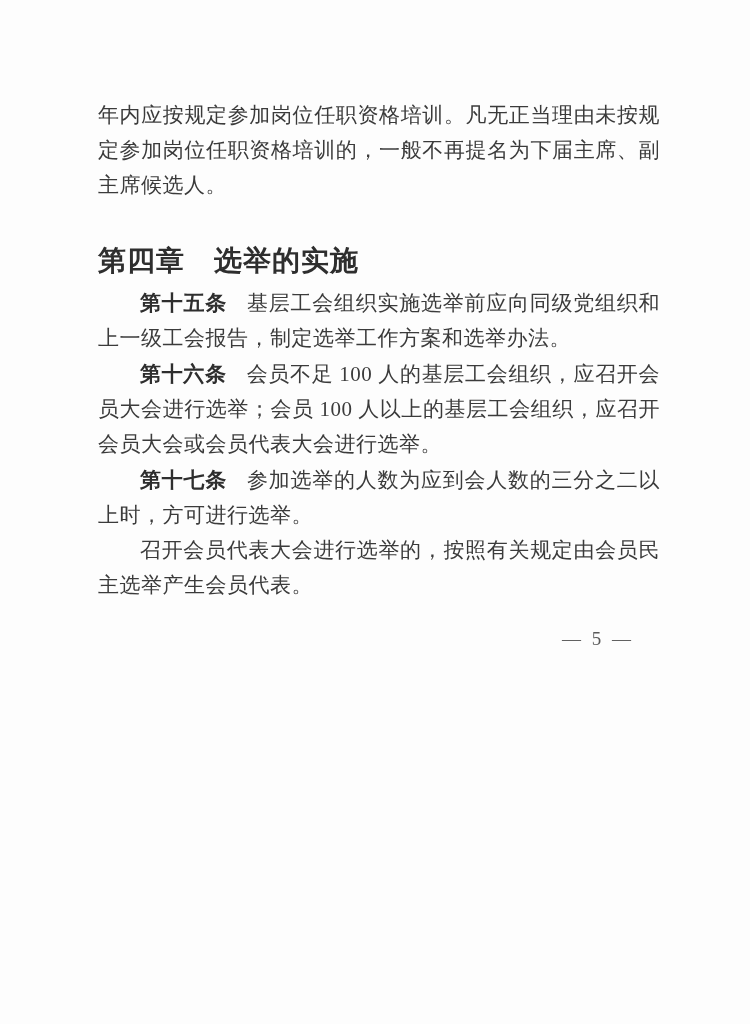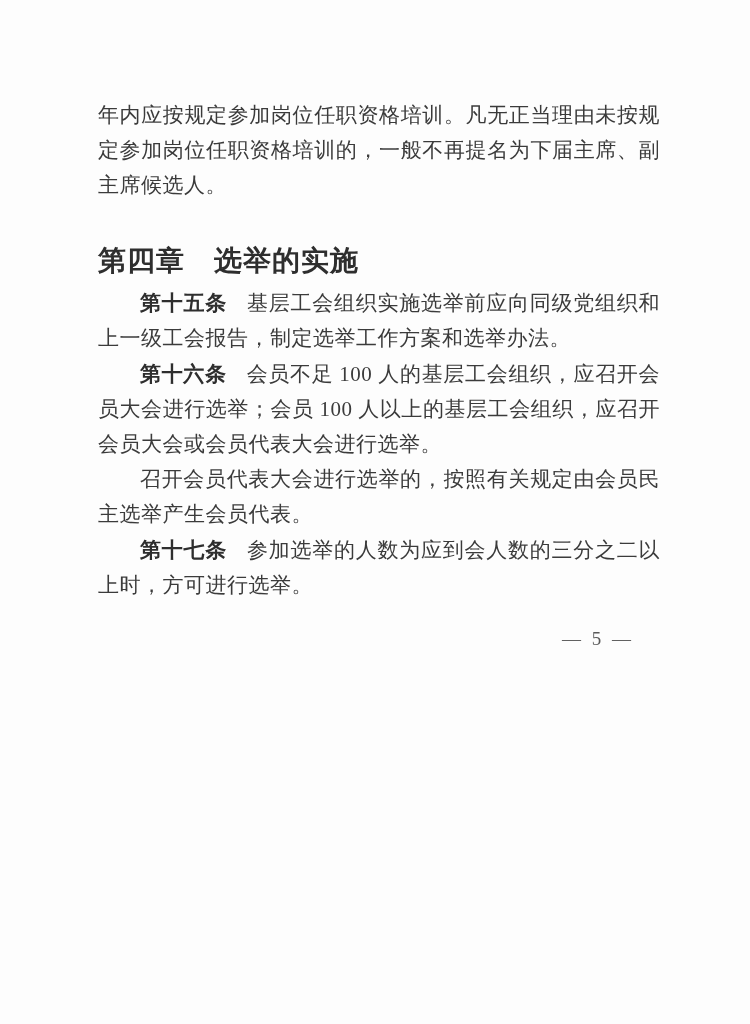--- a/index.html
+++ b/index.html
@@ -70,23 +70,23 @@
 
     <p class="para indent">
       <span class="art-label">第十五条</span><span>基层工会组织实施选举前应向同级党组织和上一级工会报告，制定选举工作方案和选举办法。</span>
     </p>
 
 
     <p class="para indent">
       <span class="art-label">第十六条</span><span>会员不足 100 人的基层工会组织，应召开会员大会进行选举；会员 100 人以上的基层工会组织，应召开会员大会或会员代表大会进行选举。</span>
     </p>
 
-    <p class="para indent">召开会员代表大会进行选举的，按照有关规定由会员民主选举产生会员代表。</p>
-
     <p class="para indent">
       <span class="art-label">第十七条</span><span>参加选举的人数为应到会人数的三分之二以上时，方可进行选举。</span>
     </p>
+
+    <p class="para indent">召开会员代表大会进行选举的，按照有关规定由会员民主选举产生会员代表。</p>
 
 
   </div>
 
   <div class="page-num">— 5 —</div>
 </div>
 
 </body></html>

